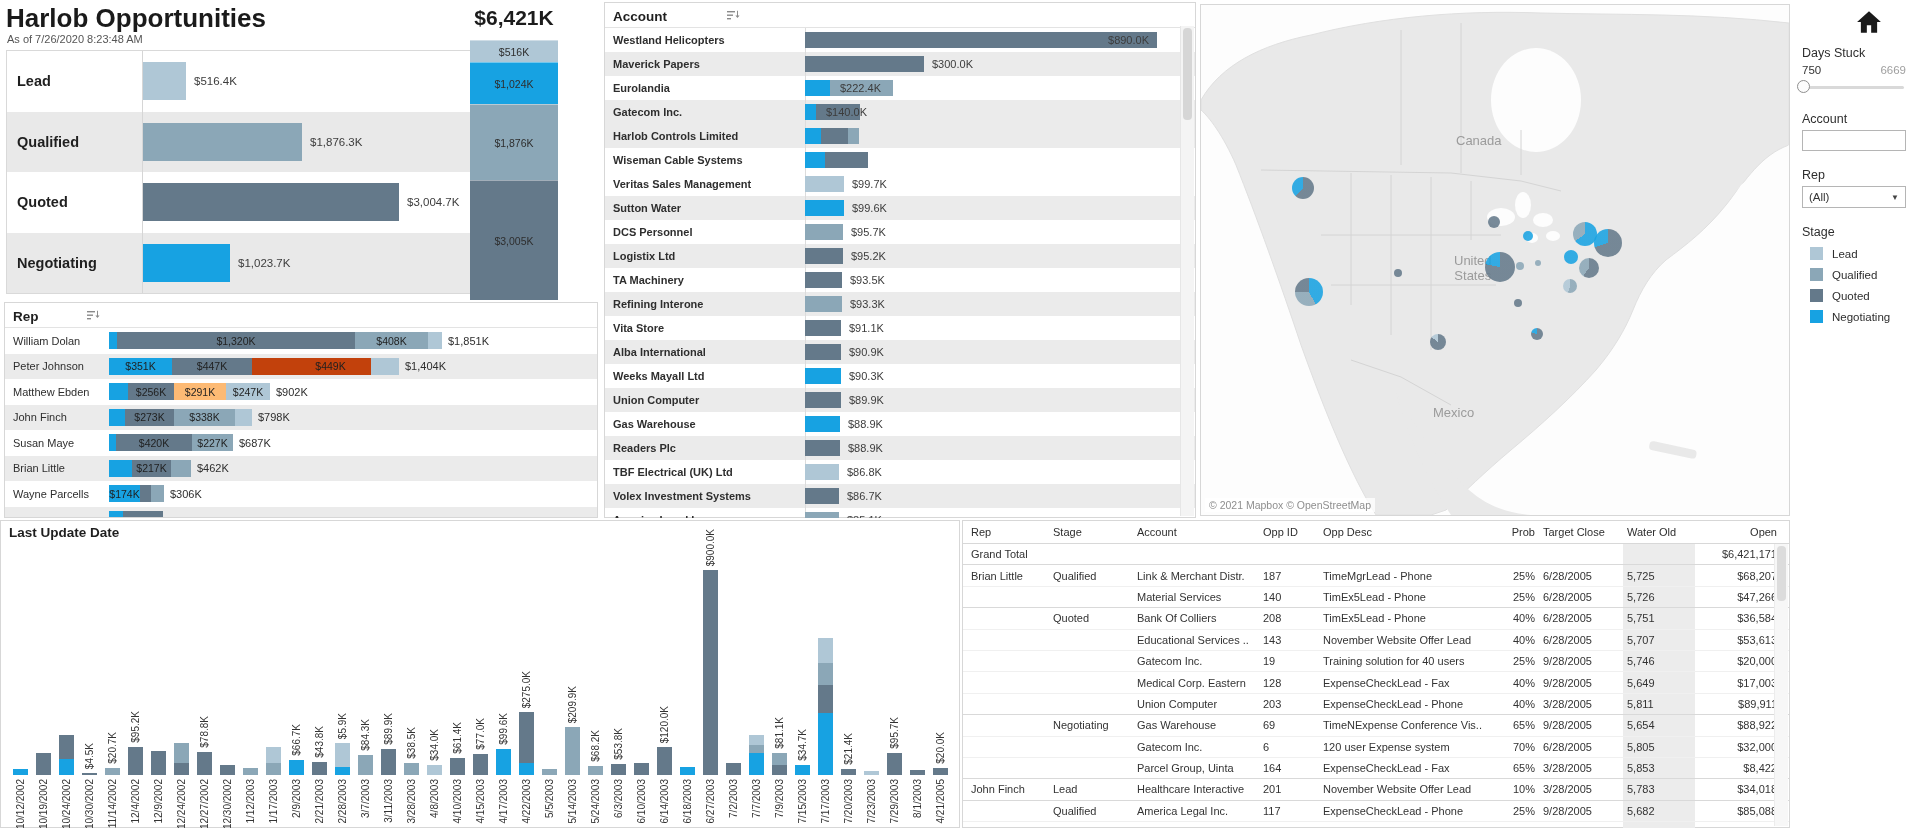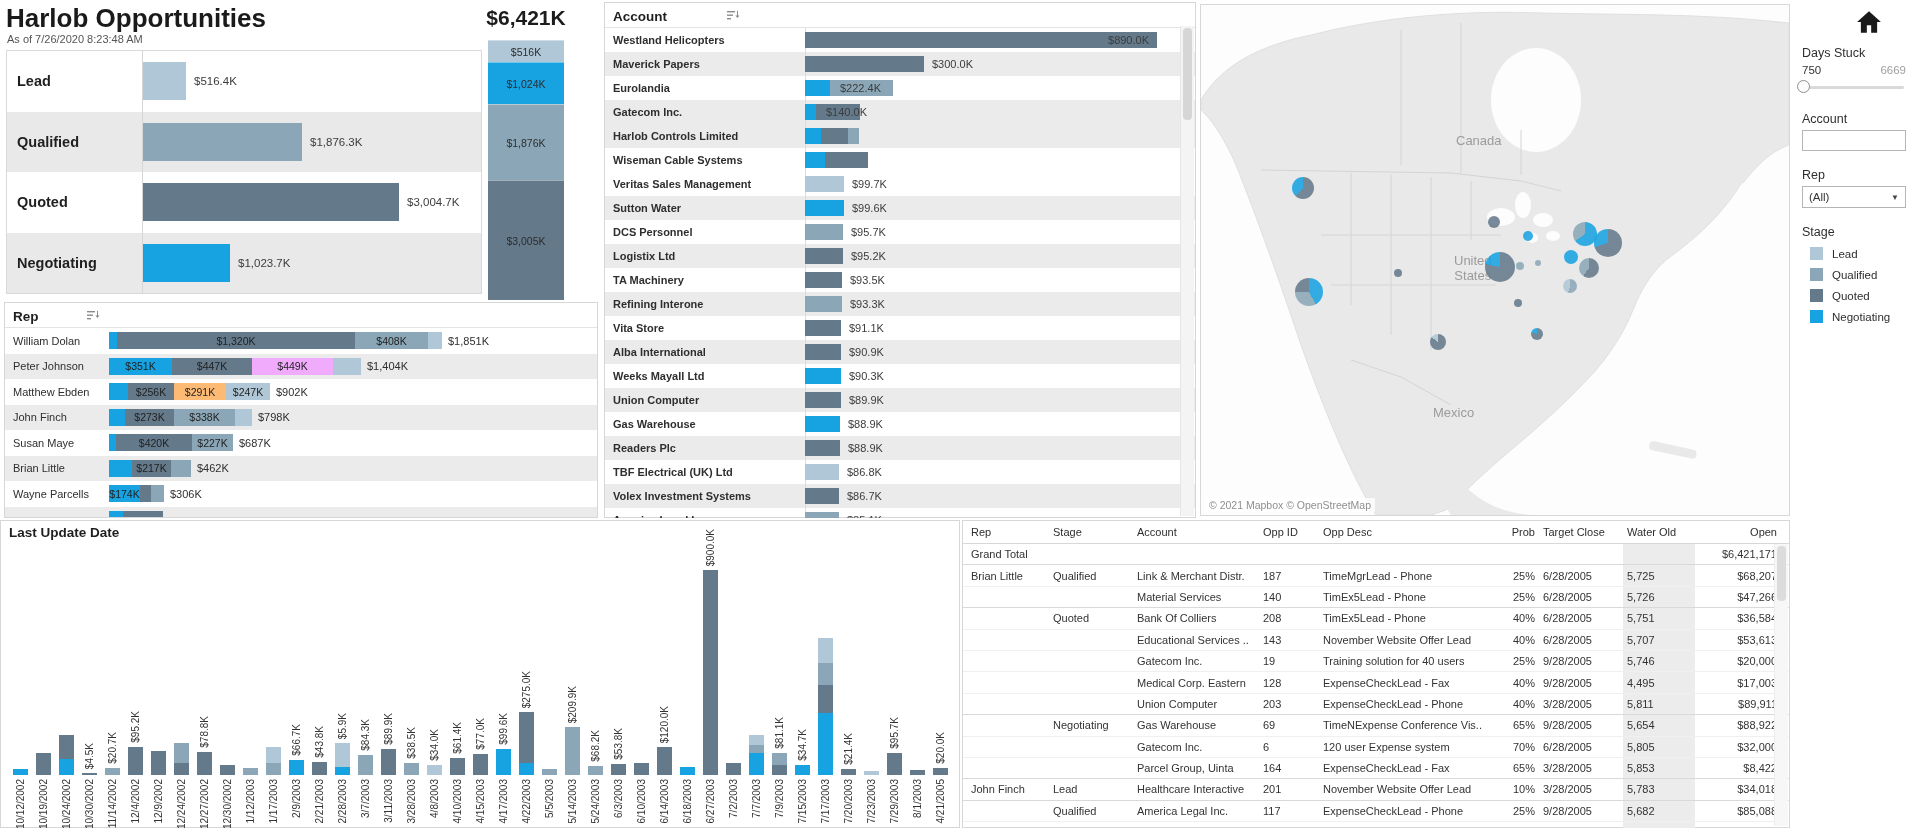--- a/index.html
+++ b/index.html
@@ -10,23 +10,23 @@
   .tl-title{font-size:26px;font-weight:bold;color:#1a1a1a;padding:4px 0 0 6px;line-height:28px;}
   .tl-sub{font-size:11px;color:#555;padding:1px 0 0 7px;}
   .stage-chart{position:absolute;left:6px;top:50px;width:476px;height:244px;border:1px solid #d9d9d9;box-sizing:border-box;}
   .stage-axis{position:absolute;left:135px;top:0;bottom:0;width:1px;background:#d6d6d6;}
   .srow{display:flex;align-items:center;height:60.5px;}
   .srow.alt{background:#e9e9e9;}
   .slab{width:135px;padding-left:10px;font-weight:bold;font-size:14.5px;color:#1f1f1f;box-sizing:border-box;}
   .sbwrap{flex:1;display:flex;align-items:center;height:100%;}
   .sbar{height:38px;}
   .sval{font-size:11.5px;color:#3c3c3c;margin-left:8px;}
-  .total-col{position:absolute;left:476px;top:6px;width:100px;}
+  .total-col{position:absolute;left:464px;top:6px;width:100px;}
   .total-label{font-size:21px;font-weight:bold;color:#1c1c1c;text-align:center;}
-  .total-bar{margin:10px auto 0 auto;width:76px;}
+  .total-bar{margin:10px auto 0 auto;width:88px;}
   .tseg{display:flex;align-items:center;justify-content:center;font-size:10.5px;color:#2e2e2e;border-top:1px solid rgba(255,255,255,.4);}
   
   .repp{left:4px;top:302px;width:594px;height:216px;}
   .phead{display:flex;align-items:center;padding:4px 8px 2px 8px;height:18px;border-bottom:1px solid #e3e3e3;}
   .phead .ptitle{font-size:13.5px;font-weight:bold;color:#1f1f1f;}
   .sorticon{margin-left:48px;display:inline-block;}
   .rep-rows{position:relative;height:189px;overflow:hidden;}
   .rrow{display:flex;align-items:center;height:25.5px;}
   .rrow.alt{background:#ebebeb;}
   .rlab{width:104px;padding-left:8px;font-size:11px;color:#2e2e2e;box-sizing:border-box;white-space:nowrap;}
@@ -171,21 +171,21 @@
             <div class="rseg" style="width: 73px; background: rgb(139, 167, 183);">$408K</div>
             <div class="rseg" style="width: 14px; background: rgb(175, 199, 214);"></div>
             <div class="rtot">$1,851K</div>
           </div>
         </div>
         <div class="rrow alt">
           <div class="rlab">Peter Johnson</div>
           <div class="rbwrap">
             <div class="rseg" style="width: 63px; background: rgb(23, 162, 226);">$351K</div>
             <div class="rseg" style="width: 80px; background: rgb(100, 121, 138);">$447K</div>
-            <div class="rseg" style="width: 81px; background: #f0abfc;">$449K</div>
+            <div class="rseg" style="width: 81px; background: #c2410c; padding-left: 38px;">$449K</div>
             <div class="rseg" style="width: 28px; background: rgb(175, 199, 214);"></div>
             <div class="rtot">$1,404K</div>
           </div>
         </div>
         <div class="rrow">
           <div class="rlab">Matthew Ebden</div>
           <div class="rbwrap">
             <div class="rseg" style="width: 19px; background: rgb(23, 162, 226);"></div>
             <div class="rseg" style="width: 46px; background: rgb(100, 121, 138);">$256K</div>
             <div class="rseg" style="width: 52px; background: #fdba74;">$291K</div>
@@ -1001,21 +1001,21 @@
           <div class="tc c8">$20,000</div>
         </div>
         <div class="trow">
           <div class="tc c0"></div>
           <div class="tc c1"></div>
           <div class="tc c2">Medical Corp. Eastern</div>
           <div class="tc c3">128</div>
           <div class="tc c4">ExpenseCheckLead - Fax</div>
           <div class="tc c5">40%</div>
           <div class="tc c6">9/28/2005</div>
-          <div class="tc c7">4,495</div>
+          <div class="tc c7">5,649</div>
           <div class="tc c8">$17,003</div>
         </div>
         <div class="trow">
           <div class="tc c0"></div>
           <div class="tc c1"></div>
           <div class="tc c2">Union Computer</div>
           <div class="tc c3">203</div>
           <div class="tc c4">ExpenseCheckLead - Phone</div>
           <div class="tc c5">40%</div>
           <div class="tc c6">3/28/2005</div>

